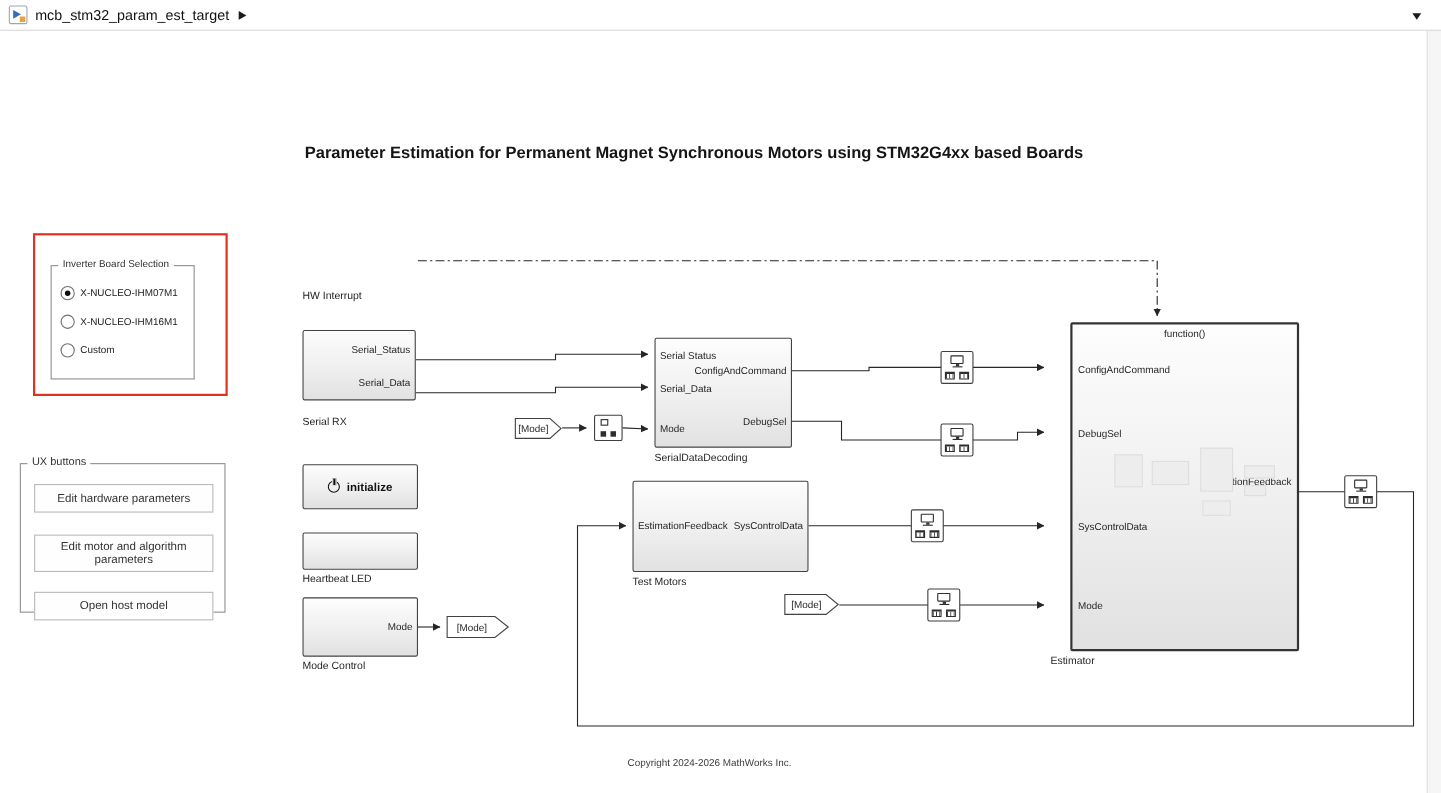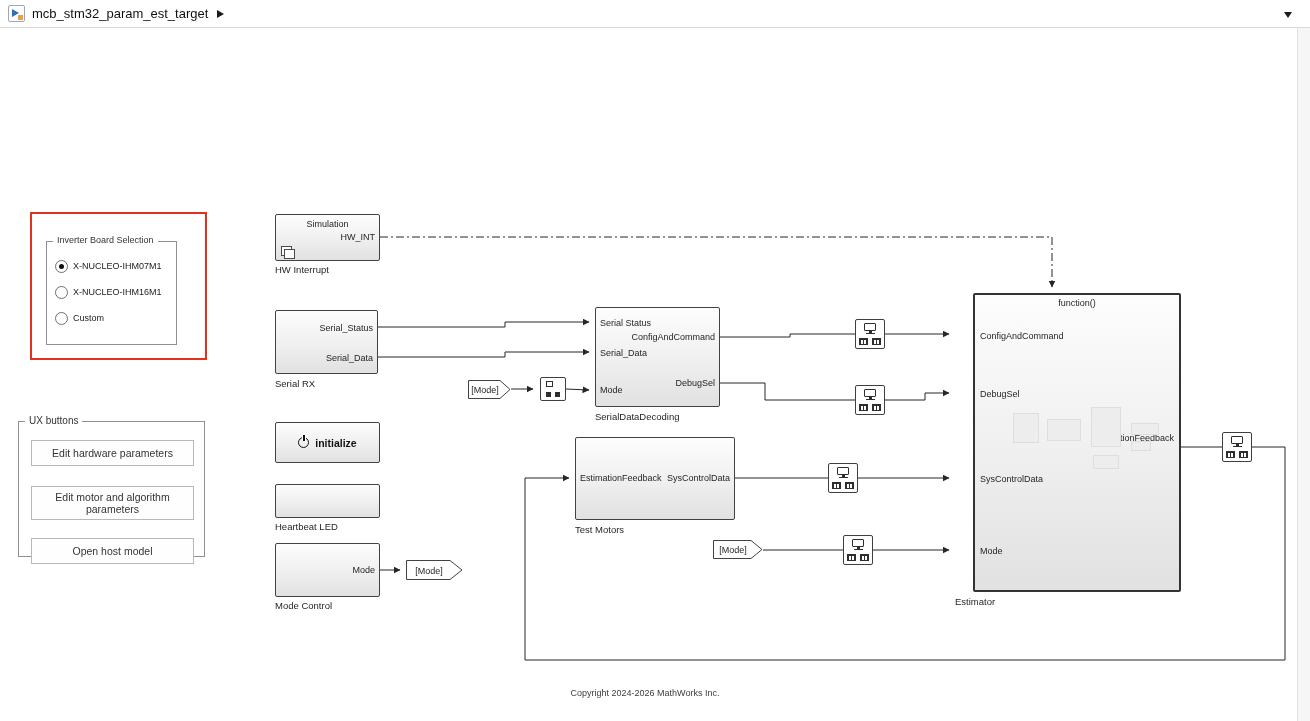--- a/index.html
+++ b/index.html
@@ -96,20 +96,21 @@
     <span id="bc-text">mcb_stm32_param_est_target</span>
     <div class="bc-arrow"></div>
     <div class="dd-arrow"></div>
   </div>
 
   <div id="vscroll"></div>
 
   <div id="canvas" style="position:absolute;left:0;top:28px;width:1297px;height:693px;">
   </div>
 
+  <div id="model-title">Parameter Estimation for Permanent Magnet Synchronous Motors using STM32G4xx based Boards</div>
   <div id="copyright">Copyright 2024-2026 MathWorks Inc.</div>
 
   <svg id="wires" width="1310" height="721" viewBox="0 0 1310 721">
     <defs>
       <marker id="arr" markerWidth="7" markerHeight="7" refX="6.5" refY="3.5" orient="auto">
         <path d="M0,0 L7,3.5 L0,7 Z" fill="#262626"></path>
       </marker>
     </defs>
     <path d="M378,327 L505,327 L505,322 L589,322" stroke="#262626" fill="none" marker-end="url(#arr)"></path>
     <path d="M378,357 L505,357 L505,352 L589,352" stroke="#262626" fill="none" marker-end="url(#arr)"></path>
@@ -142,28 +143,23 @@
     </div>
   </div>
 
   <div class="groupbox" id="ux-group">
     <span class="legend">UX buttons</span>
     <div class="uxbtn" style="top:18px;height:26px;">Edit hardware parameters</div>
     <div class="uxbtn" style="top:64px;height:34px;">Edit motor and algorithm parameters</div>
     <div class="uxbtn" style="top:116px;height:26px;">Open host model</div>
   </div>
 
-  <div class="block" style="left:275px;top:214px;width:105px;height:47px;">
-    <span class="port pc" style="top:4px;">Simulation</span>
-    <span class="port pr" style="top:17px;">HW_INT</span>
-    <div class="hwicon"></div>
-  </div>
   <div class="block-label" style="left:275px;top:264px;width:105px;">HW Interrupt</div>
 
-  <div class="block" style="left:275px;top:310px;width:103px;height:64px;">
+  <div class="block" style="left:275px;top:300px;width:103px;height:64px;">
     <span class="port pr" style="top:12px;">Serial_Status</span>
     <span class="port pr" style="top:42px;">Serial_Data</span>
   </div>
   <div class="block-label" style="left:275px;top:378px;width:103px;">Serial RX</div>
 
   <div class="block" style="left:595px;top:307px;width:125px;height:100px;">
     <span class="port pl" style="top:10px;">Serial Status</span>
     <span class="port pl" style="top:40px;">Serial_Data</span>
     <span class="port pl" style="top:77px;">Mode</span>
     <span class="port pr" style="top:24px;">ConfigAndCommand</span>

